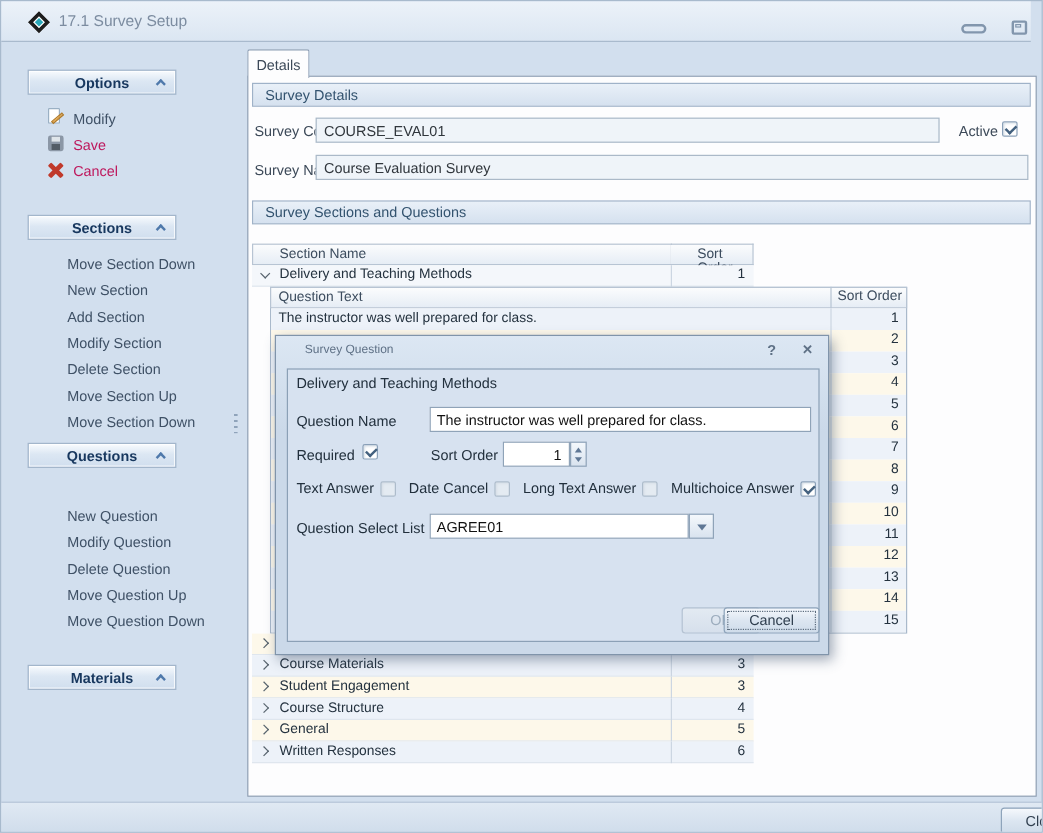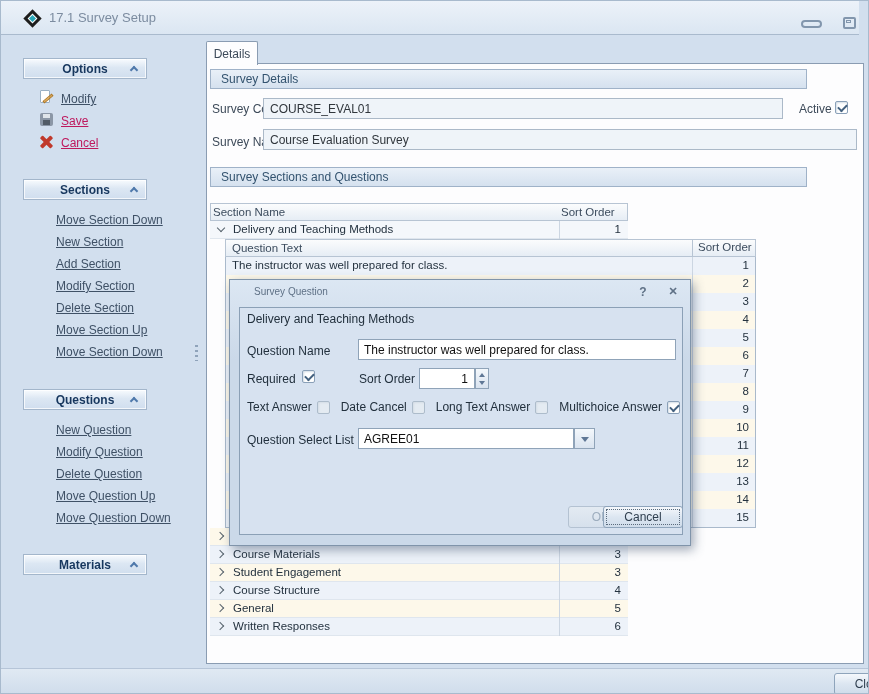--- a/index.html
+++ b/index.html
@@ -24,54 +24,54 @@
     border:2px solid #8296ad; border-radius:2px; }
   .btn-max i { position:absolute; left:1px; top:1px; width:5px; height:3px; border:1px solid #8296ad; display:block; }
   
   .panel-header { position:absolute; left:22px; width:124px; height:21px;
     background:linear-gradient(#f8fbfe,#dce7f3 45%,#d0deee);
     border:1px solid #a3b6cb; box-shadow:inset 0 0 0 1px rgba(255,255,255,.75);
     display:flex; align-items:center; justify-content:center;
     font-weight:bold; color:#17375e; }
   .panel-caret { position:absolute; right:9px; top:8px; width:6px; height:6px;
     border-left:2px solid #4f79ab; border-top:2px solid #4f79ab; transform:rotate(45deg); }
-  .side-item { position:absolute; left:55px; height:14px; color:#3f5166; cursor:default; white-space:nowrap;text-decoration:underline; }
+  .side-item { position:absolute; left:55px; height:14px; color:#3f5166; cursor:default; white-space:nowrap; }
   .side-item.disabled { color:#be185d; }
   .opt-label { left:60px; }
   .icon-box { position:absolute; left:38px; width:15px; height:15px; }
   .icon-page { position:absolute; left:1px; top:0; width:10px; height:13px; background:#fff; border:1px solid #9ab0c4; border-radius:1px; }
   .icon-pencil { position:absolute; left:3px; top:7px; width:12px; height:3px; background:linear-gradient(#f0b24a,#d89030); border:1px solid #b07a28; transform:rotate(-40deg); }
   .icon-floppy { position:absolute; left:1px; top:1px; width:13px; height:13px; background:#8b97a6; border-radius:2px; }
   .icon-floppy .t { position:absolute; left:3px; top:1px; width:7px; height:4px; background:#dfe5ea; }
   .icon-floppy .b { position:absolute; left:3px; top:7px; width:7px; height:5px; background:#525c66; }
   .icon-x { position:absolute; left:1px; top:1px; width:13px; height:13px; }
   .icon-x::before,.icon-x::after { content:""; position:absolute; left:-1px; top:5px; width:15px; height:4px; background:#c0392b; border-radius:1px; }
   .icon-x::before { transform:rotate(45deg); } .icon-x::after { transform:rotate(-45deg); }
   .splitter-dots { position:absolute; left:194px; top:344px; width:3px; height:16px;
     background:repeating-linear-gradient(#8fa3ba 0 2px, transparent 2px 5px); }
   
   .tab { position:absolute; left:205px; top:40px; width:52px; height:24px; background:#fdfdfe;
     border:1px solid #8a9cb2; border-bottom:none; border-radius:2px 2px 0 0; z-index:2;
     display:flex; align-items:center; justify-content:center; color:#3d4a59; }
   .main-panel { position:absolute; left:205px; top:62px; width:658px; height:601px;
     background:#fdfdfe; border:1px solid #8a9cb2; z-index:1; }
-  .group-header { position:absolute; left:209px; width:597px; height:20px;
+  .group-header { position:absolute; left:209px; width:649px; height:20px;
     background:linear-gradient(#e9f0f8,#d5e1ef); border:1px solid #9fb2c8;
     display:flex; align-items:center; padding-left:10px; color:#33536f; z-index:2; }
   .field-label { position:absolute; color:#3d4a59; z-index:2; }
   .textbox { position:absolute; background:#eff4f9; border:1px solid #abb9c8;
     padding:3px 0 0 6px; color:#30363c; z-index:2; height:21px; }
   
   .cb { position:absolute; width:13px; height:13px; background:#fff; border:1px solid #8aa0b8;
     border-radius:2px; box-shadow:inset 1px 1px 2px #d4dde6; z-index:6; }
   .cb.checked::after { content:""; position:absolute; left:2px; top:2px; width:7px; height:4px;
     border-left:2px solid #44617f; border-bottom:2px solid #44617f; transform:rotate(-45deg); }
   
   .ghead { position:absolute; height:18px; background:linear-gradient(#fbfcfd,#e6edf5);
-    border:1px solid #b7c4d3; color:#3c4c5e; padding:2px 0 0 2px; font-size:11.5px; z-index:2; }
+    border:1px solid #b7c4d3; color:#3c4c5e; padding:2px 0 0 22px; font-size:11.5px; z-index:2; }
   .grow { position:absolute; height:18px; border-bottom:1px solid #dfe6ee; z-index:2; font-size:11.5px; color:#24323f; }
   .grow .name { position:absolute; left:23px; top:2px; white-space:nowrap; }
   .grow .sort { position:absolute; left:349px; top:0; width:68px; height:18px;
     border-left:1px solid #ccd6e2; text-align:right; padding:2px 6px 0 0; }
   .chev { position:absolute; width:6px; height:6px;
     border-right:1.7px solid #57636d; border-bottom:1.7px solid #57636d; }
   .chev.down { left:8px; top:4px; transform:rotate(45deg); }
   .chev.right { left:7px; top:5px; transform:rotate(-45deg); }
   .igframe { position:absolute; left:224px; top:238px; width:531px; height:289px;
     border:1px solid #a9b9cb; z-index:2; background:#fff; }
@@ -166,21 +166,21 @@
 </div>
 <div class="side-item" style="top:212px">Move Section Down</div>
 <div class="side-item" style="top:234px">New Section</div>
 <div class="side-item" style="top:256px">Add Section</div>
 <div class="side-item" style="top:278px">Modify Section</div>
 <div class="side-item" style="top:300px">Delete Section</div>
 <div class="side-item" style="top:322px">Move Section Up</div>
 <div class="side-item" style="top:344px">Move Section Down</div>
 <div class="splitter-dots"></div>
 
-<div class="panel-header" style="top:388px">
+<div class="panel-header" style="top:368px">
   <span>Questions</span>
   <span class="panel-caret"></span>
 </div>
 <div class="side-item" style="top:422px">New Question</div>
 <div class="side-item" style="top:444px">Modify Question</div>
 <div class="side-item" style="top:466px">Delete Question</div>
 <div class="side-item" style="top:488px">Move Question Up</div>
 <div class="side-item" style="top:510px">Move Question Down</div>
 
 <div class="panel-header" style="top:553px">

